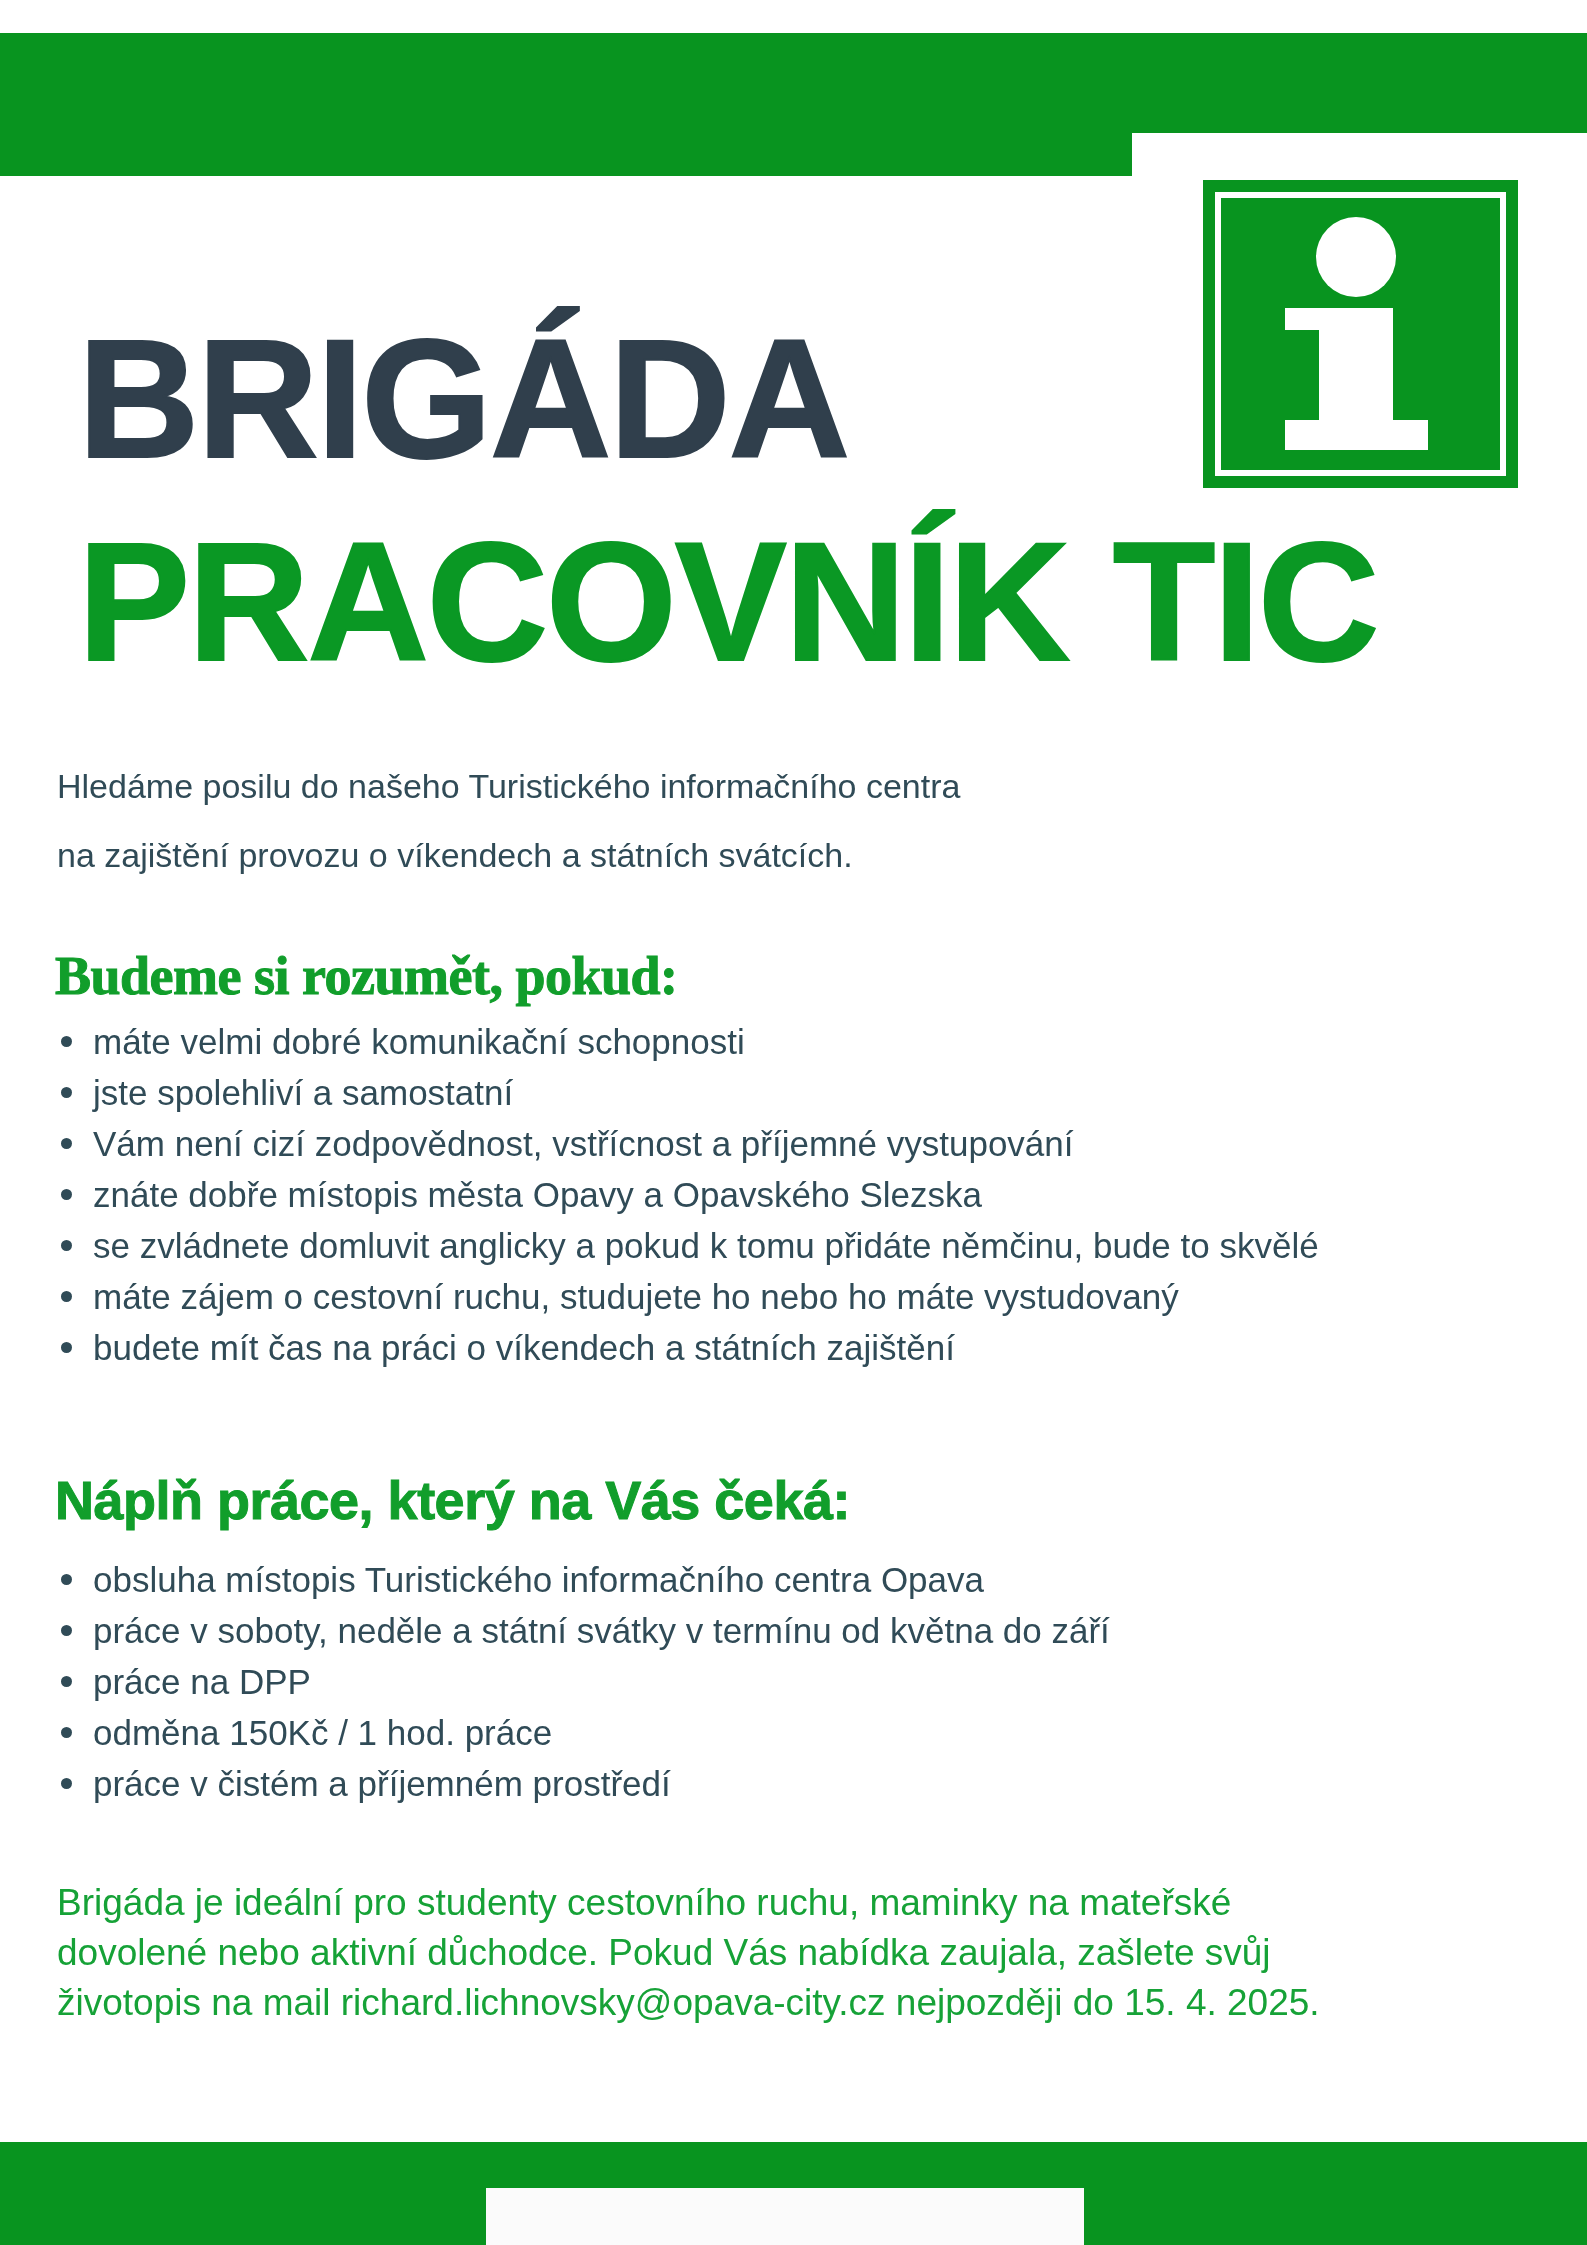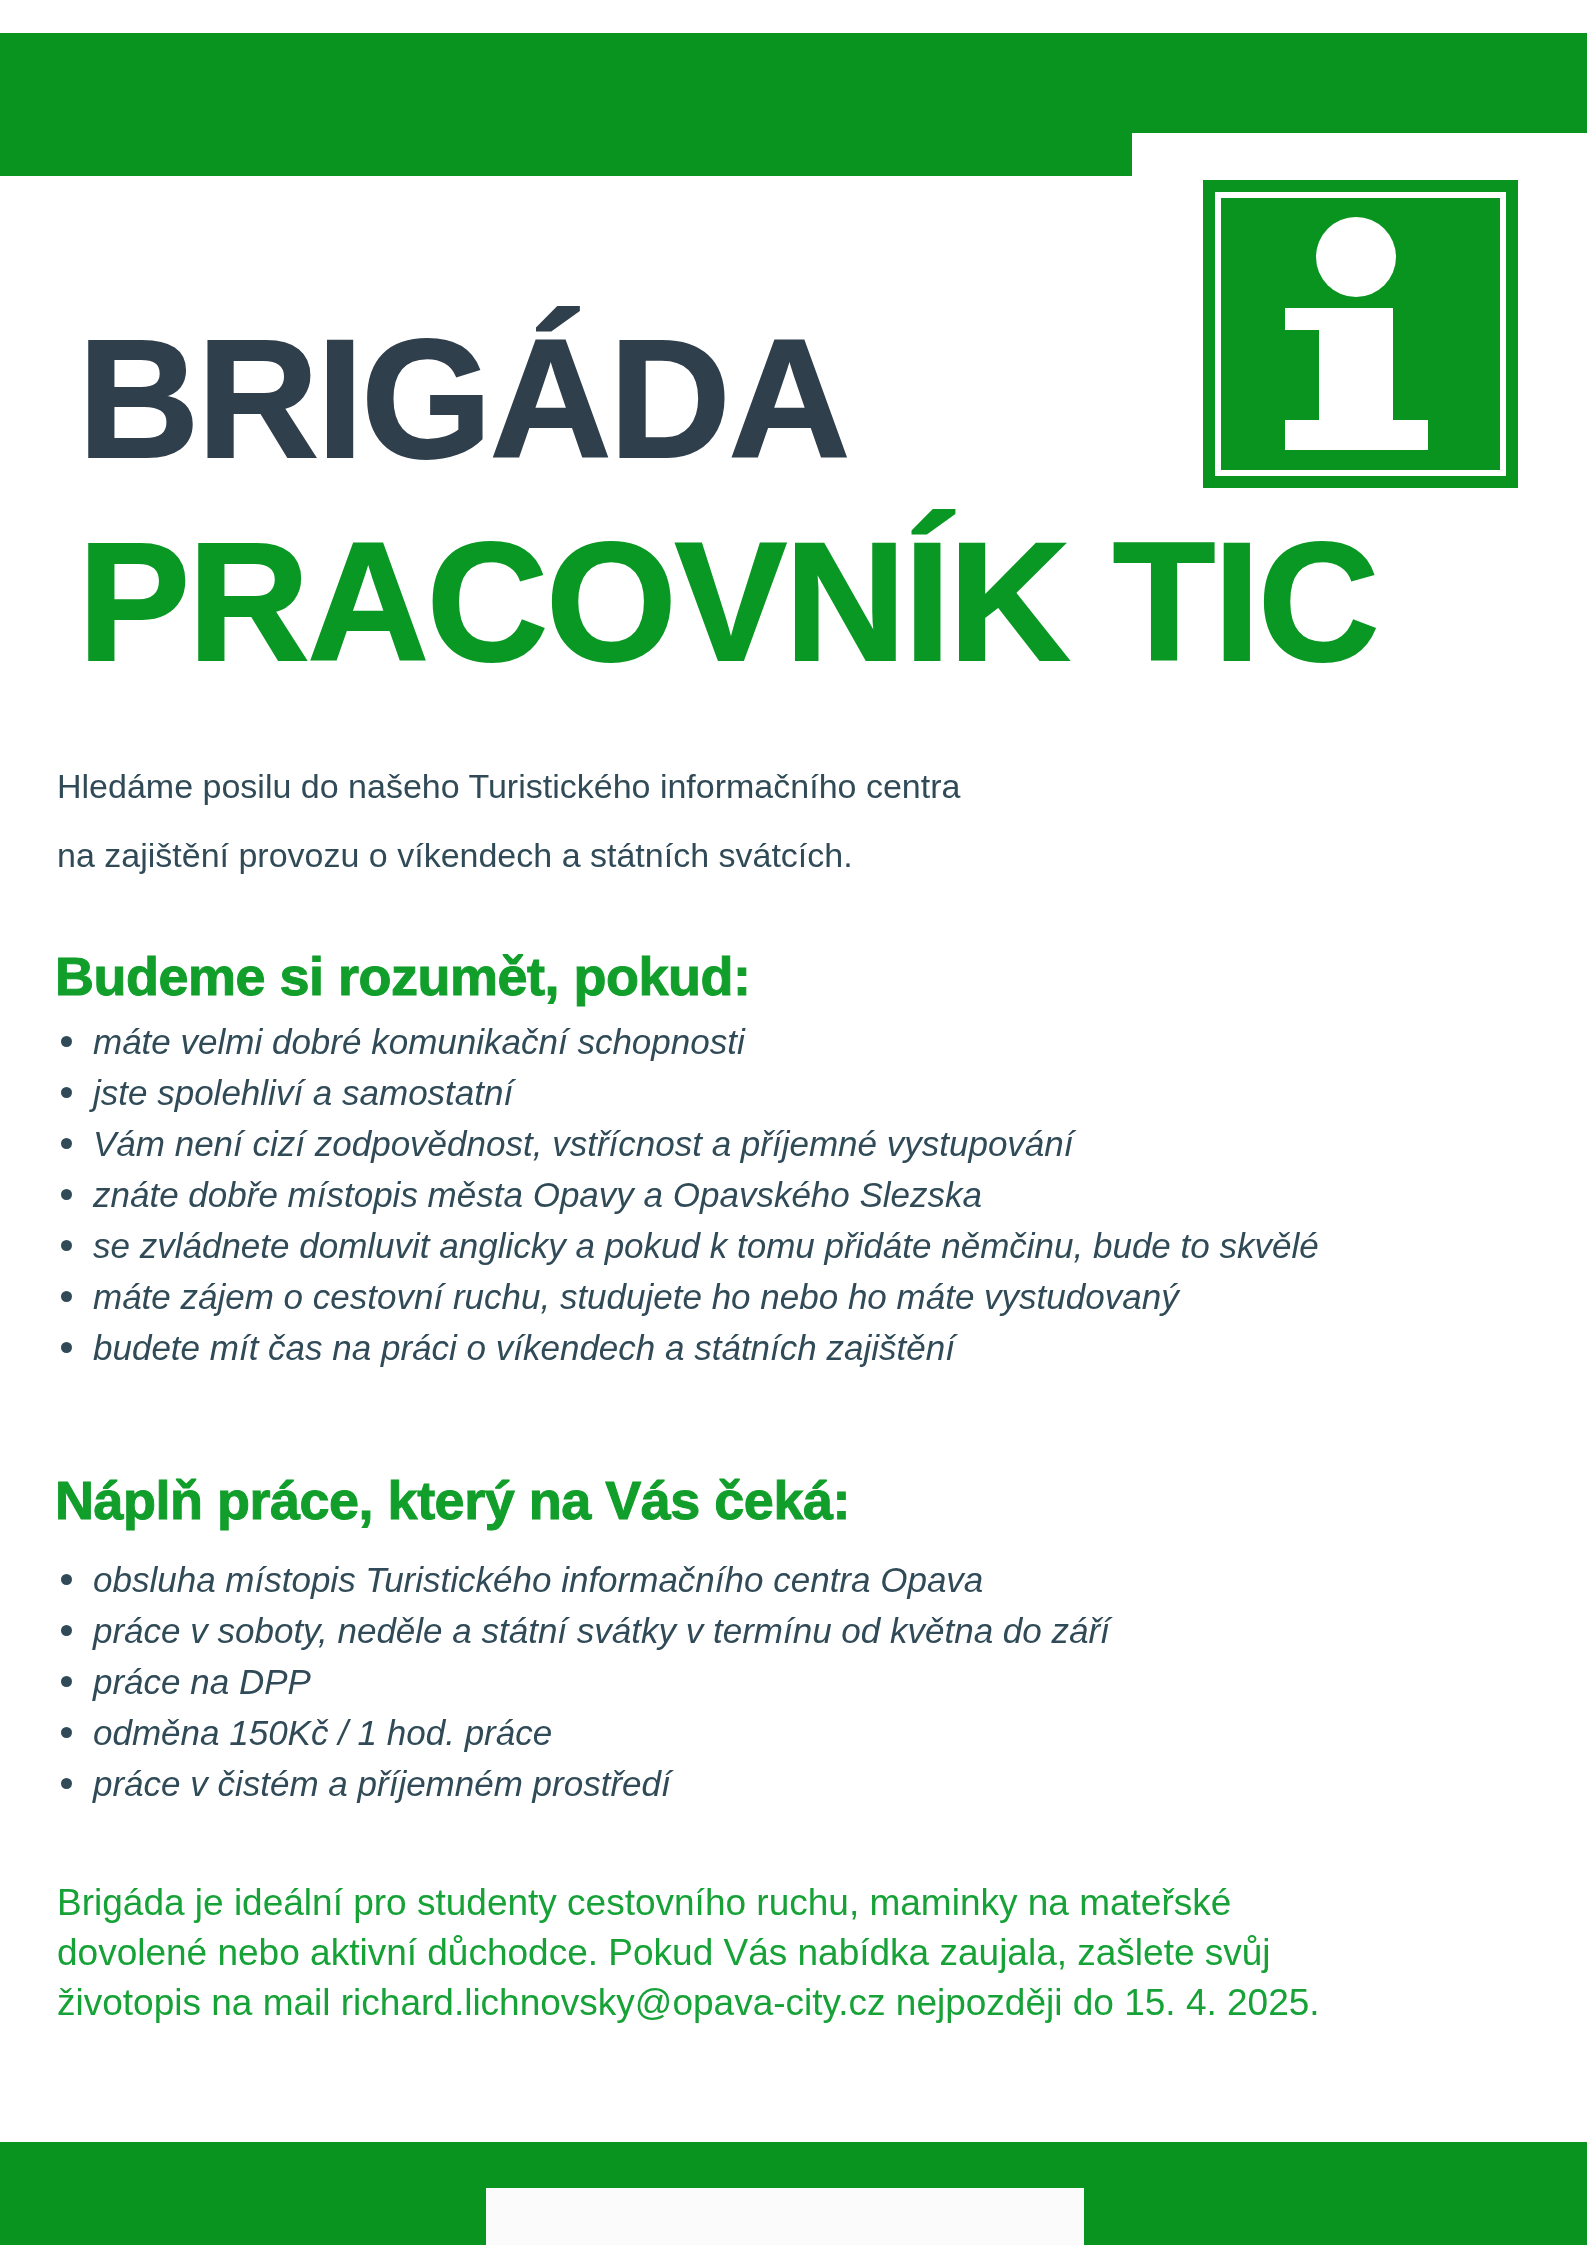--- a/index.html
+++ b/index.html
@@ -76,41 +76,40 @@
     left: 55px;
     margin: 0;
     font-size: 54px;
     line-height: 1.2;
     font-weight: 700;
     color: #119e2b;
     -webkit-text-stroke: 1px #119e2b;
     letter-spacing: -0.5px;
     white-space: nowrap;
   }
-  .heading-1 { top: 944px; }
+  .heading-1 { top: 944px; font-family: Liberation Serif, serif; }
   .heading-2 { top: 1468px; }
 
   
   .bullet-list {
     position: absolute;
     left: 55px;
     margin: 0;
     padding: 0;
     list-style: none;
     width: 1320px;
   }
   .list-1 { top: 1016px; }
   .list-2 { top: 1554px; }
   .bullet-list li {
     position: relative;
     padding-left: 38px;
     font-size: 35px;
     line-height: 51px;
     color: #304b57;
-    font-style: italic;
   }
   .bullet-list li::before {
     content: "";
     position: absolute;
     left: 6px; top: 20px;
     width: 11px; height: 11px;
     border-radius: 50%;
     background: #304b57;
   }
 

